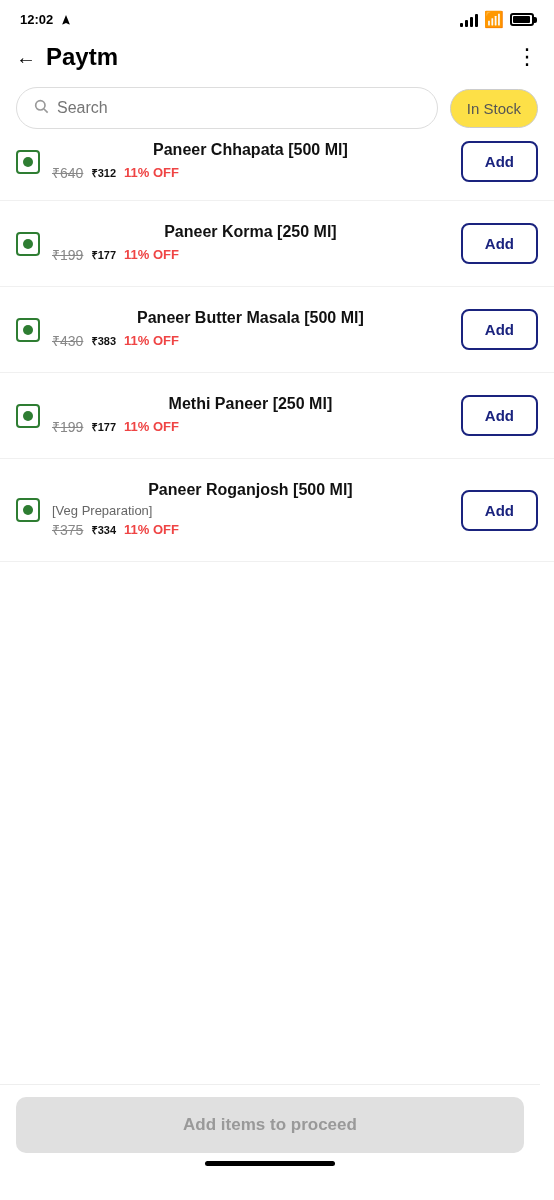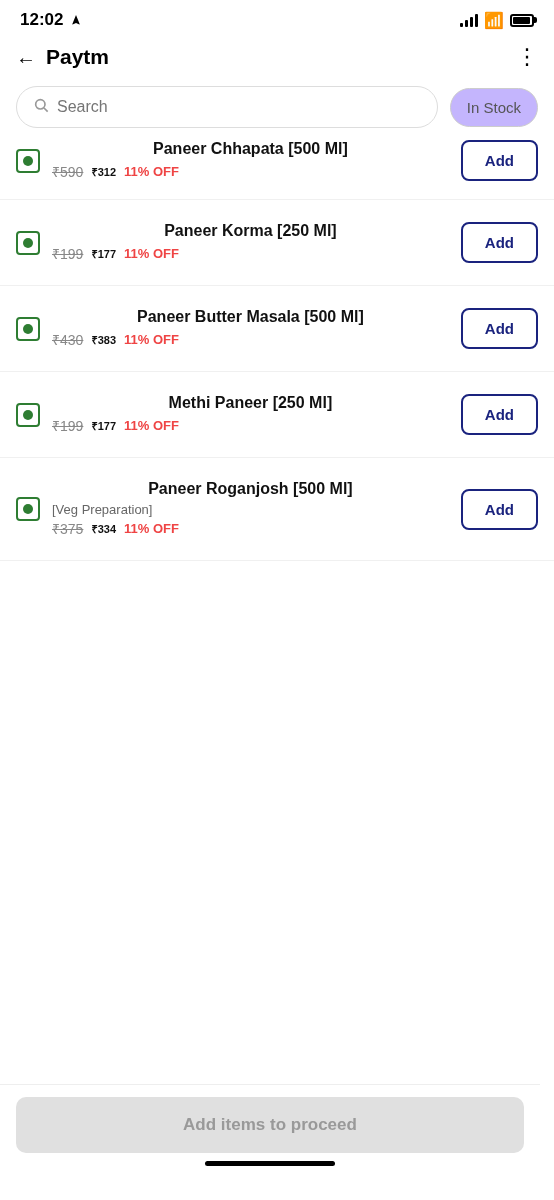--- a/index.html
+++ b/index.html
@@ -14,21 +14,21 @@
 
     
     .status-bar {
       display: flex;
       justify-content: space-between;
       align-items: center;
       padding: 10px 20px 6px 20px;
       background: #fff;
     }
     .status-time {
-      font-size: 17px;
+      font-size: 13px;
       font-weight: 700;
       color: #000;
       display: flex;
       align-items: center;
       gap: 7px;
     }
     .status-icons {
       display: flex;
       align-items: center;
       gap: 6px;
@@ -85,21 +85,21 @@
       display: flex;
       align-items: center;
       gap: 10px;
     }
     .back-arrow {
       font-size: 20px;
       color: #000;
       cursor: pointer;
     }
     .header-title {
-      font-size: 21px;
+      font-size: 24px;
       font-weight: 600;
       color: #000;
     }
     .menu-dots {
       font-size: 22px;
       color: #000;
       cursor: pointer;
     }
 
     
@@ -131,21 +131,21 @@
       color: #999;
       background: transparent;
       flex: 1;
     }
     .in-stock-btn {
       border: 1.5px solid #ccc;
       border-radius: 25px;
       padding: 10px 16px;
       font-size: 15px;
       color: #555;
-      background: #c4b5fd;
+      background: #fde047;
       cursor: pointer;
       white-space: nowrap;
     }
 
     .product-item {
       display: flex;
       align-items: center;
       padding: 22px 16px;
       border-bottom: 1px solid #f0f0f0;
       gap: 12px;
@@ -315,21 +315,21 @@
 <div class="content-scroll">
 
   <div class="partial-item">
     <div style="display:flex;align-items:center;gap:12px;width:100%;">
       <div class="veg-icon">
         <div class="veg-dot"></div>
       </div>
       <div class="product-info">
         <div class="product-name">Paneer Chhapata [500 Ml]</div>
         <div class="price-row">
-          <span class="original-price">₹590</span>
+          <span class="original-price">₹640</span>
           <span class="discounted-price">₹312</span>
           <span class="discount-badge">11% OFF</span>
         </div>
       </div>
       <button class="add-btn">Add</button>
     </div>
   </div>
 
   <div class="product-item">
     <div class="veg-icon">

